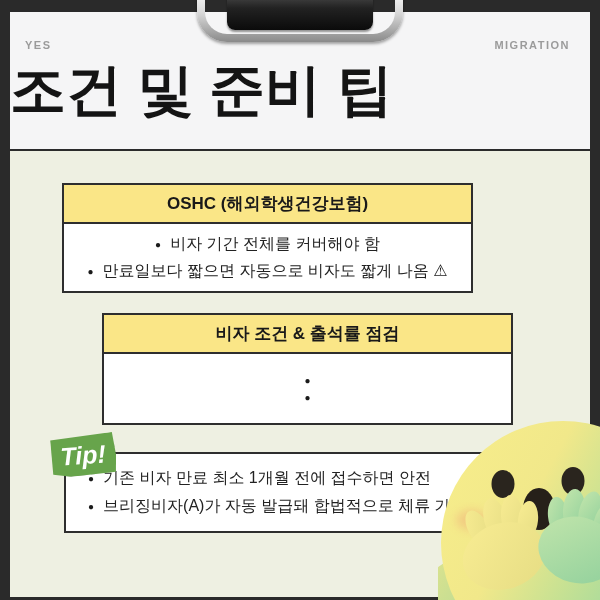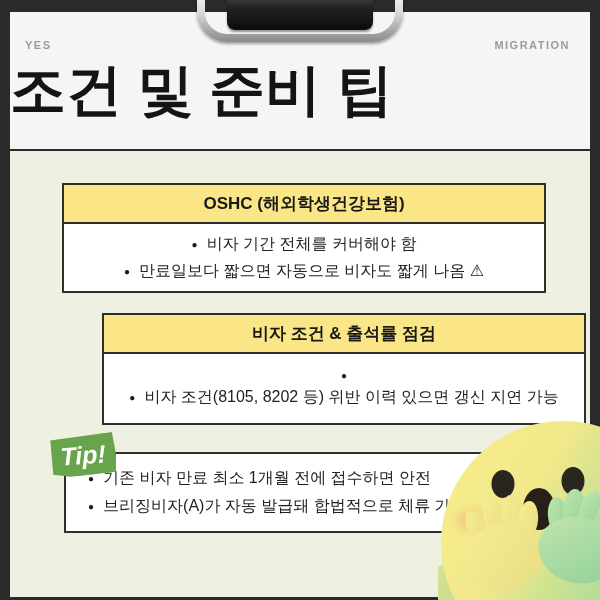--- a/index.html
+++ b/index.html
@@ -42,21 +42,21 @@
     background:linear-gradient(180deg,#555 0%,#222 45%,#0b0b0b 100%);
     box-shadow:0 2px 2px rgba(0,0,0,.4);
   }
   
   .body-panel{
     position:absolute;left:10px;top:151px;width:580px;height:446px;
     background:#eef0e2;z-index:1;
   }
   
   .info-box{
-    position:absolute;left:62px;width:484px;background:#fff;
+    position:absolute;left:62px;width:411px;background:#fff;
     border:2px solid #2e2e2e;box-sizing:border-box;z-index:2;
   }
   .box-oshc{top:183px;height:110px;}
   .box-visa{top:313px;height:112px;margin-left:40px;}
   .box-header{
     height:37px;background:#fae687;border-bottom:2px solid #2e2e2e;
     display:flex;align-items:center;justify-content:center;
     font-size:17px;font-weight:bold;color:#191919;
   }
   .box-body{
@@ -120,21 +120,20 @@
   </section>
 
   <section class="info-box box-visa">
     <div class="box-header">비자 조건 &amp; 출석률 점검</div>
     <div class="box-body">
       <div class="bullet-line">
         <span class="dot">●</span>
       </div>
       <div class="bullet-line">
         <span class="dot">●</span>
-        <span>비자 조건(8105, 8202 등) 위반 이력 있으면 갱신 지연 가능</span>
       </div>
     </div>
   </section>
 
   <section class="tip-box">
     <div class="bullet-line">
       <span class="dot">●</span>
       <span>기존 비자 만료 최소 1개월 전에 접수하면 안전</span>
     </div>
     <div class="bullet-line">

